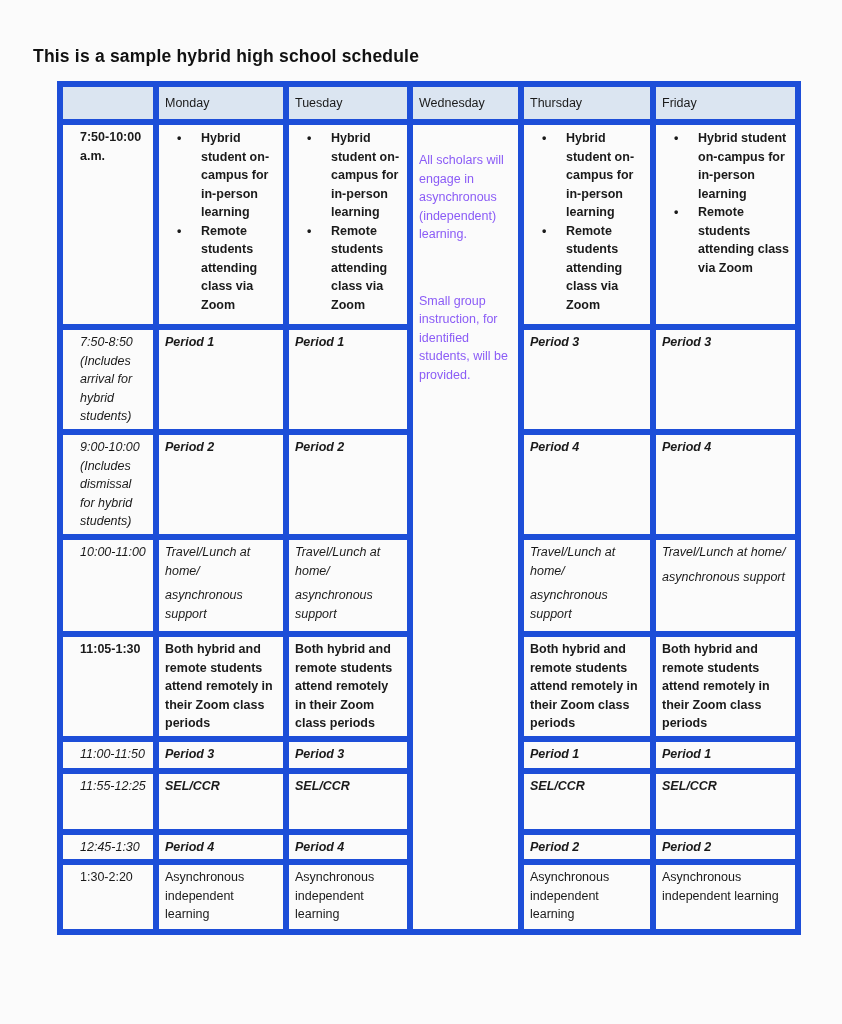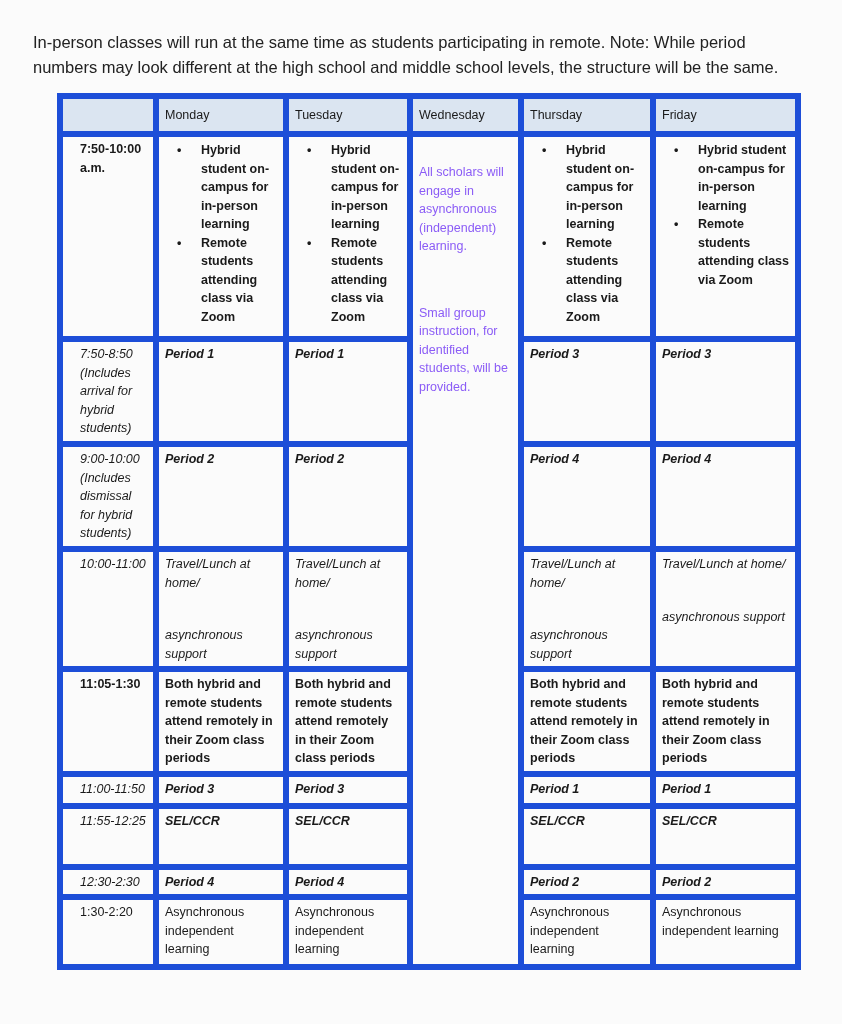--- a/index.html
+++ b/index.html
@@ -59,27 +59,27 @@
   tr.r9{height:70px}
   .bold{font-weight:700}
   .it{font-style:italic;font-weight:400}
   .itb{font-style:italic;font-weight:600}
   td.time{padding-left:17px}
   ul.bullets{margin:1px 0 0 0;padding:0 0 0 12px;list-style:none}
   ul.bullets li{position:relative;padding-left:24px;font-weight:700;margin:0}
   ul.bullets li::before{content:"\2022";position:absolute;left:0;top:0;font-weight:700}
   td.wed-note{color:#8b5cf6;padding-top:26px;font-weight:400}
   td.wed-note .p2{margin-top:48px}
-  .travel .line2{margin-top:34px}
+  .travel .line2{margin-top:6px}
 </style>
 </head>
 <body>
 
 <div class="doc">
-  <p class="doc-intro">In-person classes will run at the same time as students participating in remote. Note: While period numbers may look different at the high school and middle school levels, the structure will be the same.</p>
+  <h1 class="doc-title">This is a sample hybrid high school schedule</h1>
 
   <table class="schedule">
     <colgroup>
       <col class="c-time">
         <col class="c-mon">
         <col class="c-tue">
         <col class="c-wed">
         <col class="c-thu">
         <col class="c-fri">
     </colgroup>
@@ -180,21 +180,21 @@
 
       <tr class="r7">
         <td class="time it">11:55-12:25</td>
         <td class="itb">SEL/CCR</td>
         <td class="itb">SEL/CCR</td>
         <td class="itb">SEL/CCR</td>
         <td class="itb">SEL/CCR</td>
       </tr>
 
       <tr class="r8">
-        <td class="time it">12:30-2:30</td>
+        <td class="time it">12:45-1:30</td>
         <td class="itb">Period 4</td>
         <td class="itb">Period 4</td>
         <td class="itb">Period 2</td>
         <td class="itb">Period 2</td>
       </tr>
 
       <tr class="r9">
         <td class="time">1:30-2:20</td>
         <td>Asynchronous independent learning</td>
         <td>Asynchronous independent learning</td>

